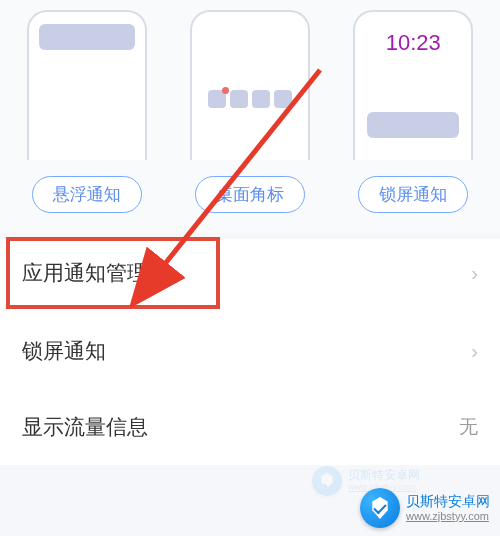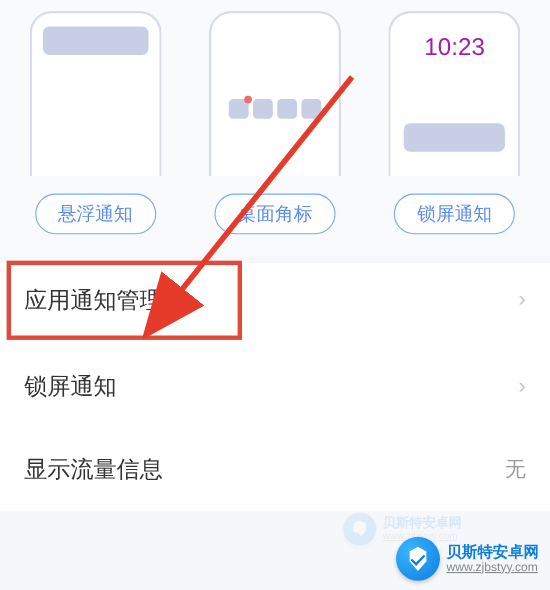--- a/index.html
+++ b/index.html
@@ -171,21 +171,21 @@
       border-bottom: 2.5px solid #0a7de0;
       transform: rotate(-45deg);
     }
     .wm-text {
       display: flex;
       flex-direction: column;
       line-height: 1.1;
     }
     .wm-title {
       font-size: 14px;
-      font-weight: bold;
+      font-weight: normal;
       color: #0a7de0;
     }
     .wm-url {
       font-size: 11px;
       color: #888;
       text-decoration: underline;
     }
     
     .ghost-wm {
       position: absolute;

